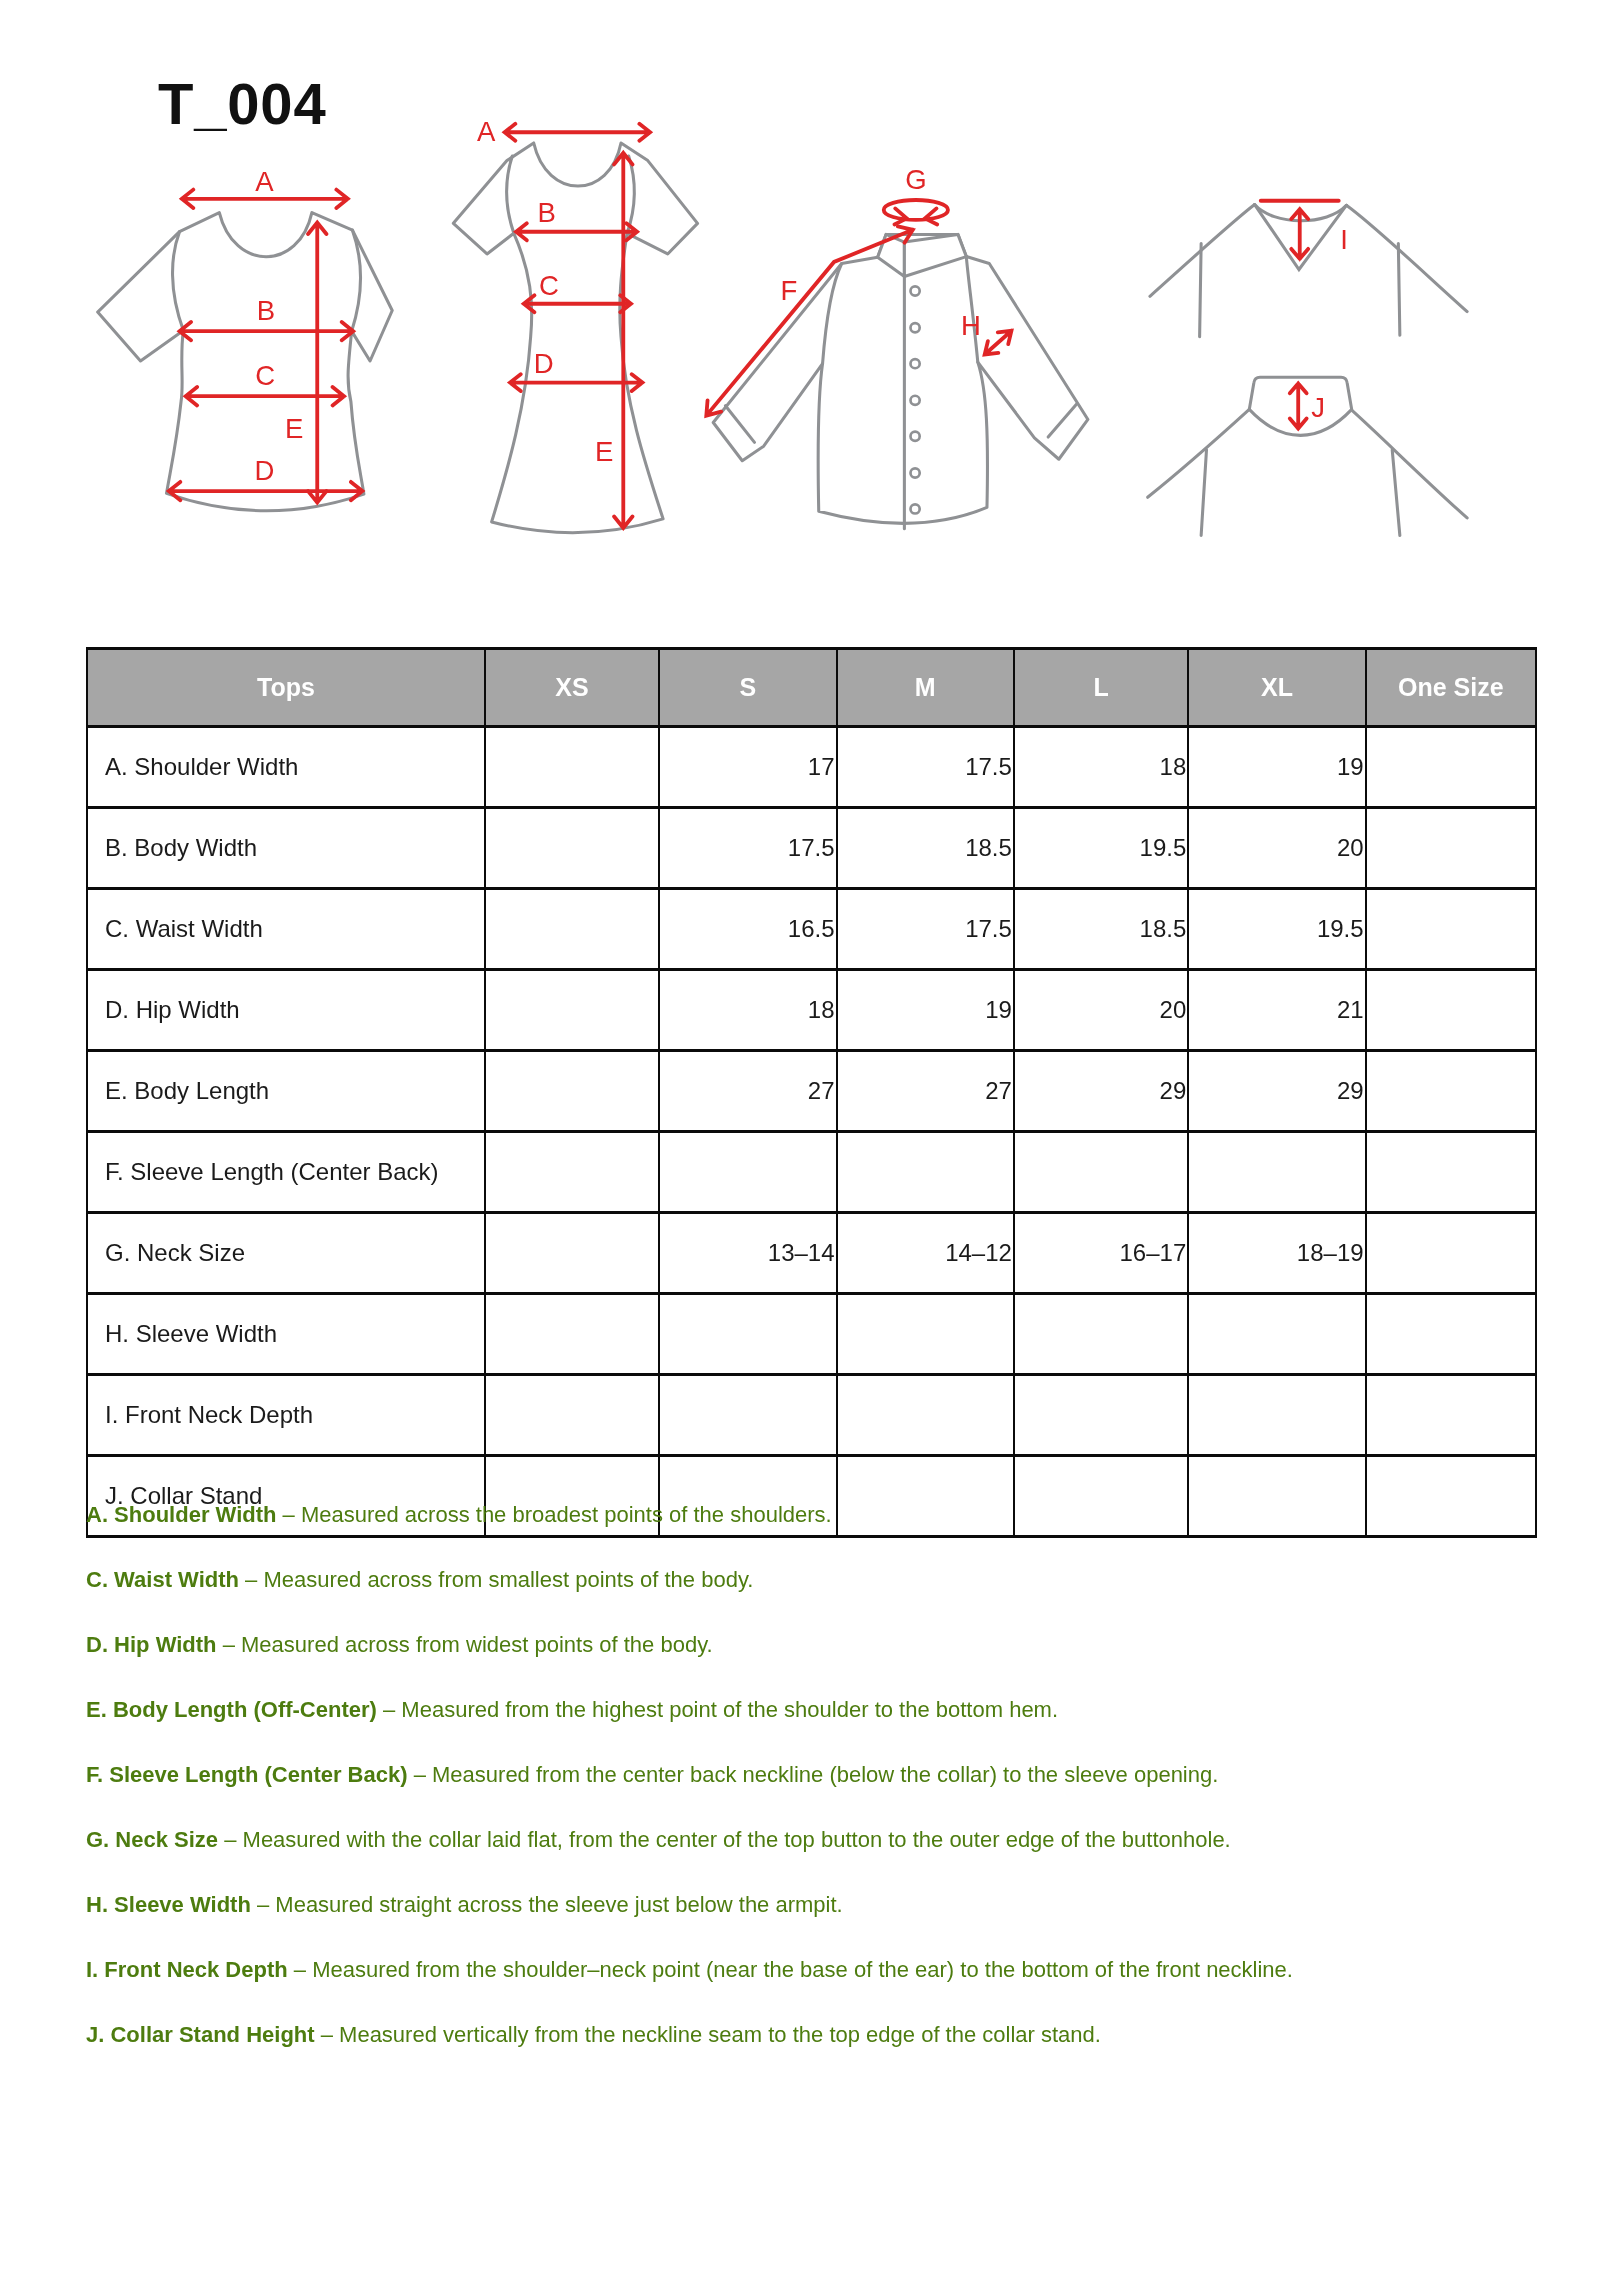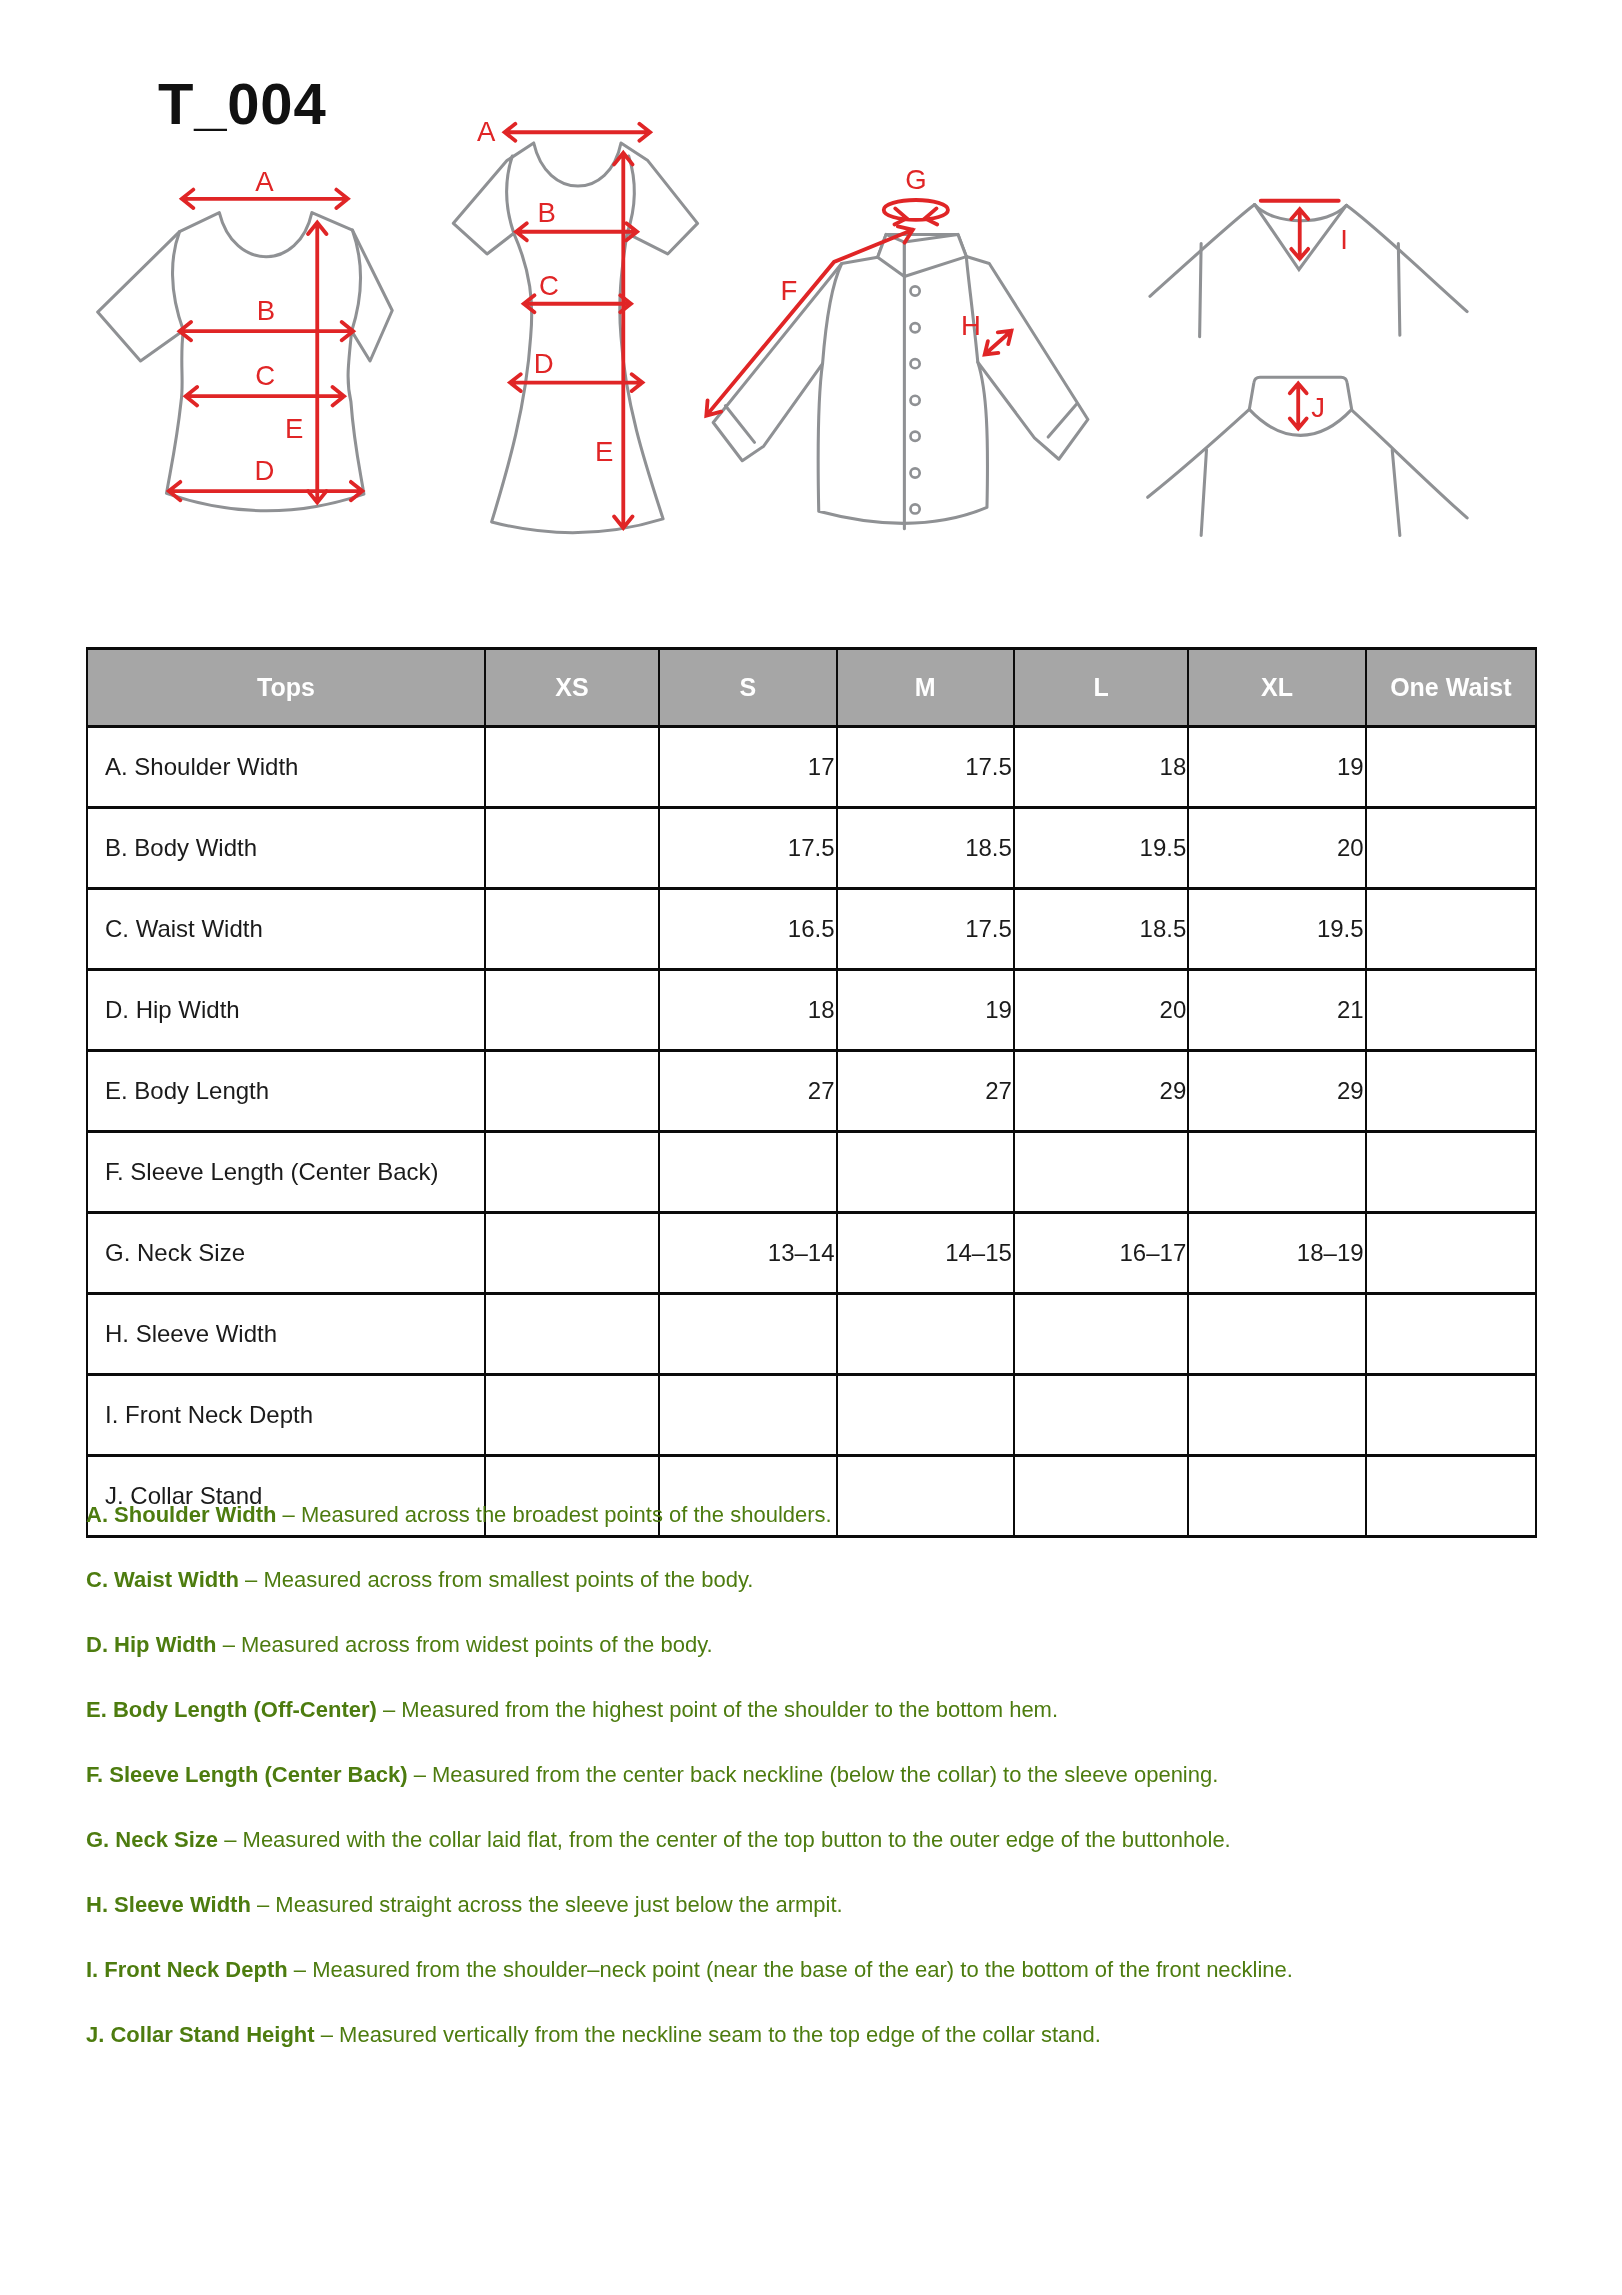--- a/index.html
+++ b/index.html
@@ -210,21 +210,21 @@
         <col style="width:170px">
     </colgroup>
     <thead>
       <tr id="table-head-row">
           <th>Tops</th>
           <th>XS</th>
           <th>S</th>
           <th>M</th>
           <th>L</th>
           <th>XL</th>
-          <th>One Waist</th>
+          <th>One Size</th>
         </tr>
     </thead>
     <tbody id="table-body">
         <tr>
           <td class="row-label">A. Shoulder Width</td>
           <td class="val"></td>
           <td class="val">17</td>
           <td class="val">17.5</td>
           <td class="val">18</td>
           <td class="val">19</td>
@@ -272,21 +272,21 @@
           <td class="val"></td>
           <td class="val"></td>
           <td class="val"></td>
           <td class="val"></td>
           <td class="val"></td>
         </tr>
         <tr>
           <td class="row-label">G. Neck Size</td>
           <td class="val"></td>
           <td class="val">13–14</td>
-          <td class="val">14–15</td>
+          <td class="val">14–12</td>
           <td class="val">16–17</td>
           <td class="val">18–19</td>
           <td class="val"></td>
         </tr>
         <tr>
           <td class="row-label">H. Sleeve Width</td>
           <td class="val"></td>
           <td class="val"></td>
           <td class="val"></td>
           <td class="val"></td>

